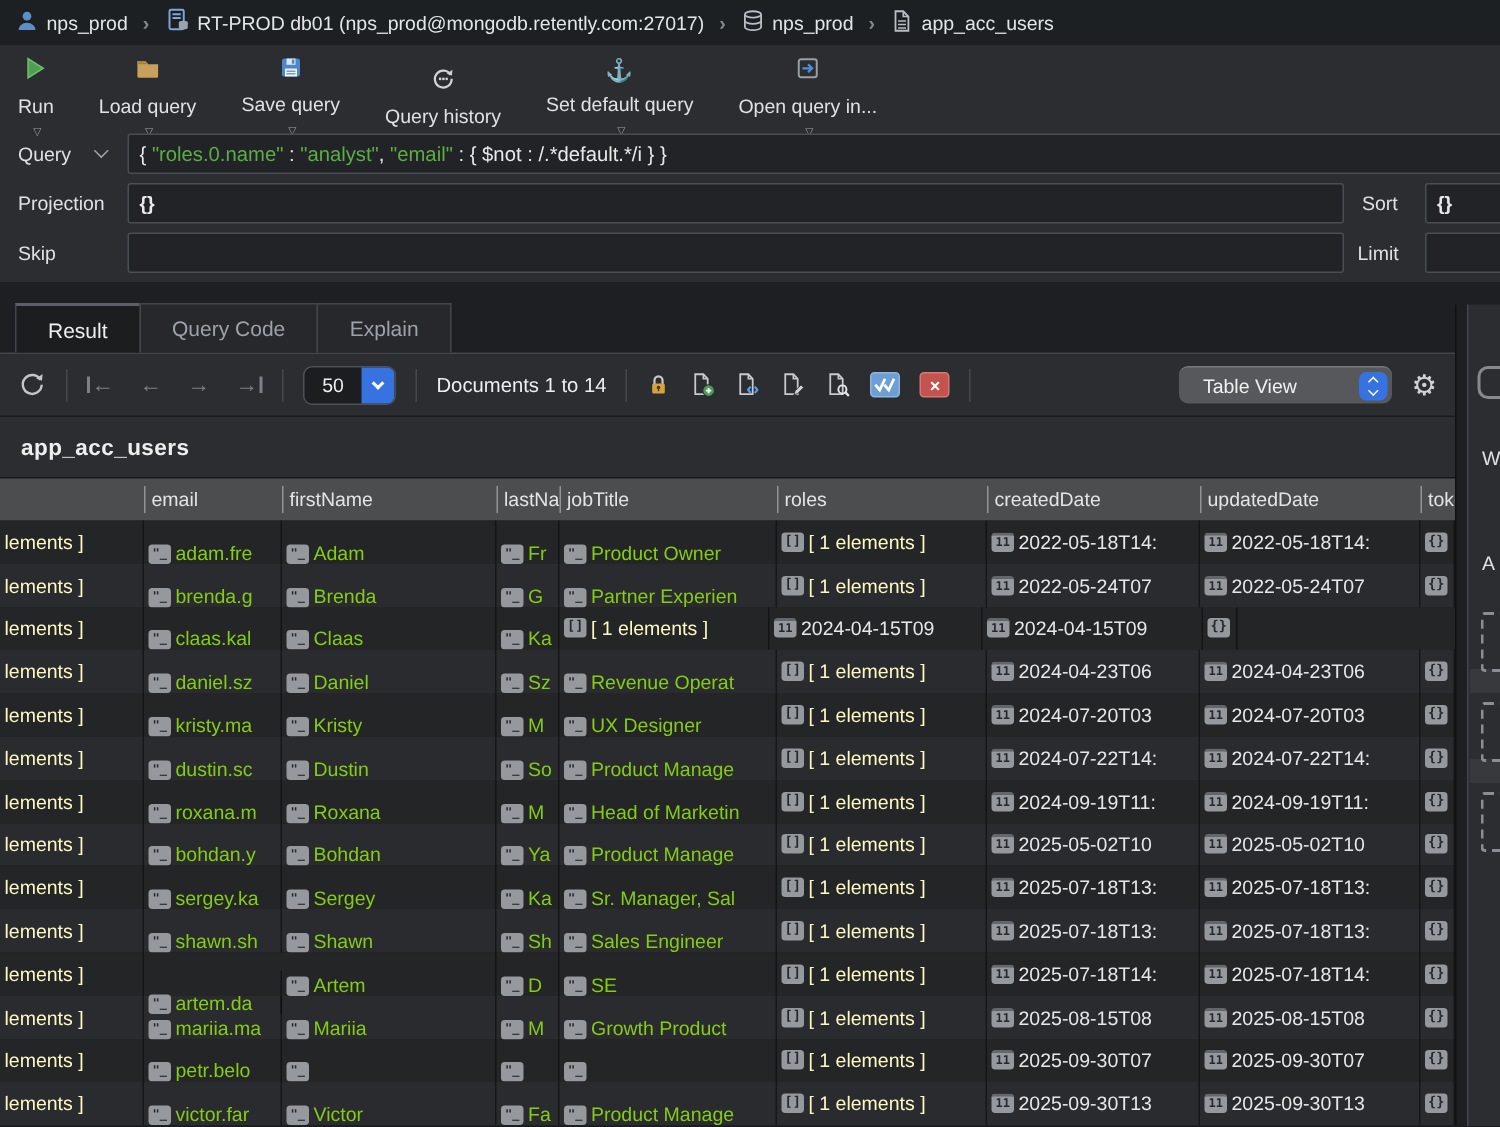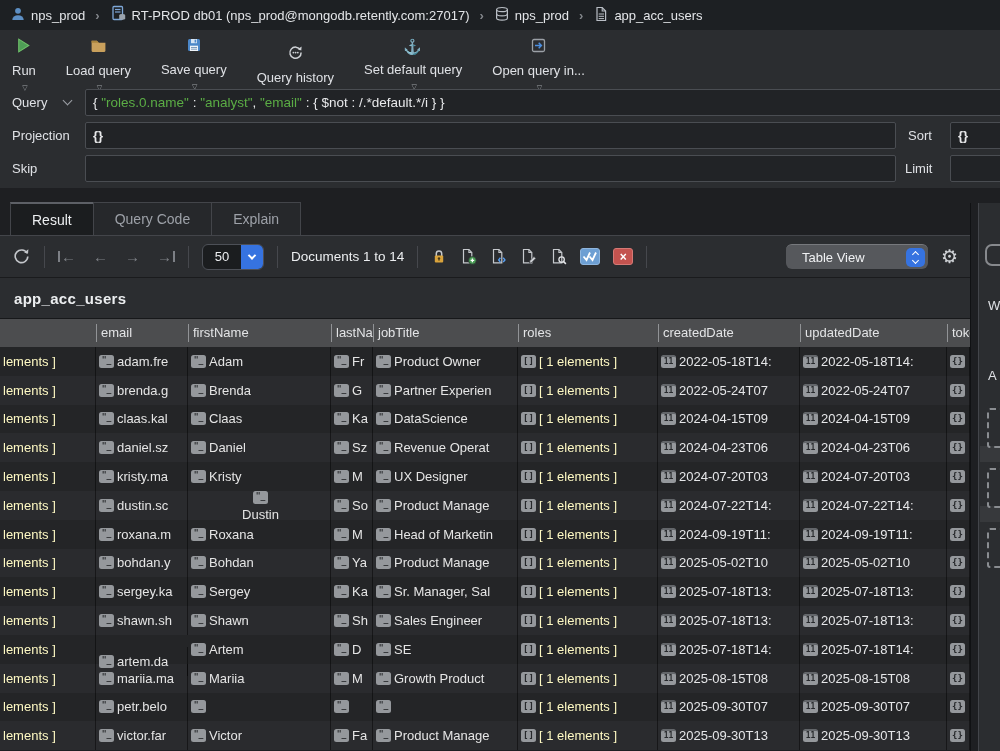--- a/index.html
+++ b/index.html
@@ -74,21 +74,21 @@
     align-items:center; border-top:1px solid #17181a; }
   .hcell { padding-left:4px; border-left:1px solid #919396; height:18px; line-height:18px;
     overflow:hidden; white-space:nowrap; flex:0 0 auto; }
   .hcell:first-child { border-left:none; }
   .trow { display:flex; height:28.8px; }
   .trow:nth-child(odd) { background:#242527; }
   .trow:nth-child(even){ background:#2a2b2e; }
   .tcell { padding-left:3px; border-right:1px solid rgba(0,0,0,.45); height:100%;
     display:flex; align-items:center; gap:3px; overflow:hidden; white-space:nowrap;
     font-size:13px; flex:0 0 auto; }
-  .c-green { color:#e5e5e5; } .c-orange { color:#fef9c3; } .c-white { color:#e6e7e9; }
+  .c-green { color:#84cc16;align-items:flex-end; } .c-orange { color:#fef9c3; } .c-white { color:#e6e7e9; }
   .cicon { flex:0 0 auto; width:15px; height:13px; border-radius:2.5px; background:#95989c;
     color:#26282b; font:700 8px/12px "DejaVu Sans Mono",monospace; text-align:center; }
   .cicon-str::after { content:'"_'; }
   .cicon-arr::after { content:'[]'; font-size:9px; }
   .cicon-obj::after { content:'{}'; font-size:9px; }
   .cicon-cal { border-top:2px solid #63666a; height:13px; line-height:10px; }
   .cicon-cal::after { content:'11'; }
 
   
   .right-strip { position:absolute; top:203px; left:970px; width:30px; bottom:0; background:#1e1f22;
@@ -412,24 +412,20 @@
             <span>claas.kal</span>
           </div>
           <div class="tcell c-green" style="width: 143px;">
             <span class="cicon cicon-str"></span>
             <span>Claas</span>
           </div>
           <div class="tcell c-green" style="width: 42px;">
             <span class="cicon cicon-str"></span>
             <span>Ka</span>
           </div>
-          <div class="tcell c-green" style="width: 145px;">
-            <span class="cicon cicon-str"></span>
-            <span>DataScience</span>
-          </div>
           <div class="tcell c-orange" style="width: 140px;">
             <span class="cicon cicon-arr"></span>
             <span>[ 1 elements ]</span>
           </div>
           <div class="tcell c-white" style="width: 142px;">
             <span class="cicon cicon-cal"></span>
             <span>2024-04-15T09</span>
           </div>
           <div class="tcell c-white" style="width: 147px;">
             <span class="cicon cicon-cal"></span>
@@ -515,21 +511,21 @@
           </div>
         </div>
         <div class="trow">
           <div class="tcell c-orange" style="width: 96px;">
             <span>lements ]</span>
           </div>
           <div class="tcell c-green" style="width: 92px;">
             <span class="cicon cicon-str"></span>
             <span>dustin.sc</span>
           </div>
-          <div class="tcell c-green" style="width: 143px; flex-direction: column;">
+          <div class="tcell c-green" style="width: 143px;">
             <span class="cicon cicon-str"></span>
             <span>Dustin</span>
           </div>
           <div class="tcell c-green" style="width: 42px;">
             <span class="cicon cicon-str"></span>
             <span>So</span>
           </div>
           <div class="tcell c-green" style="width: 145px;">
             <span class="cicon cicon-str"></span>
             <span>Product Manage</span>

